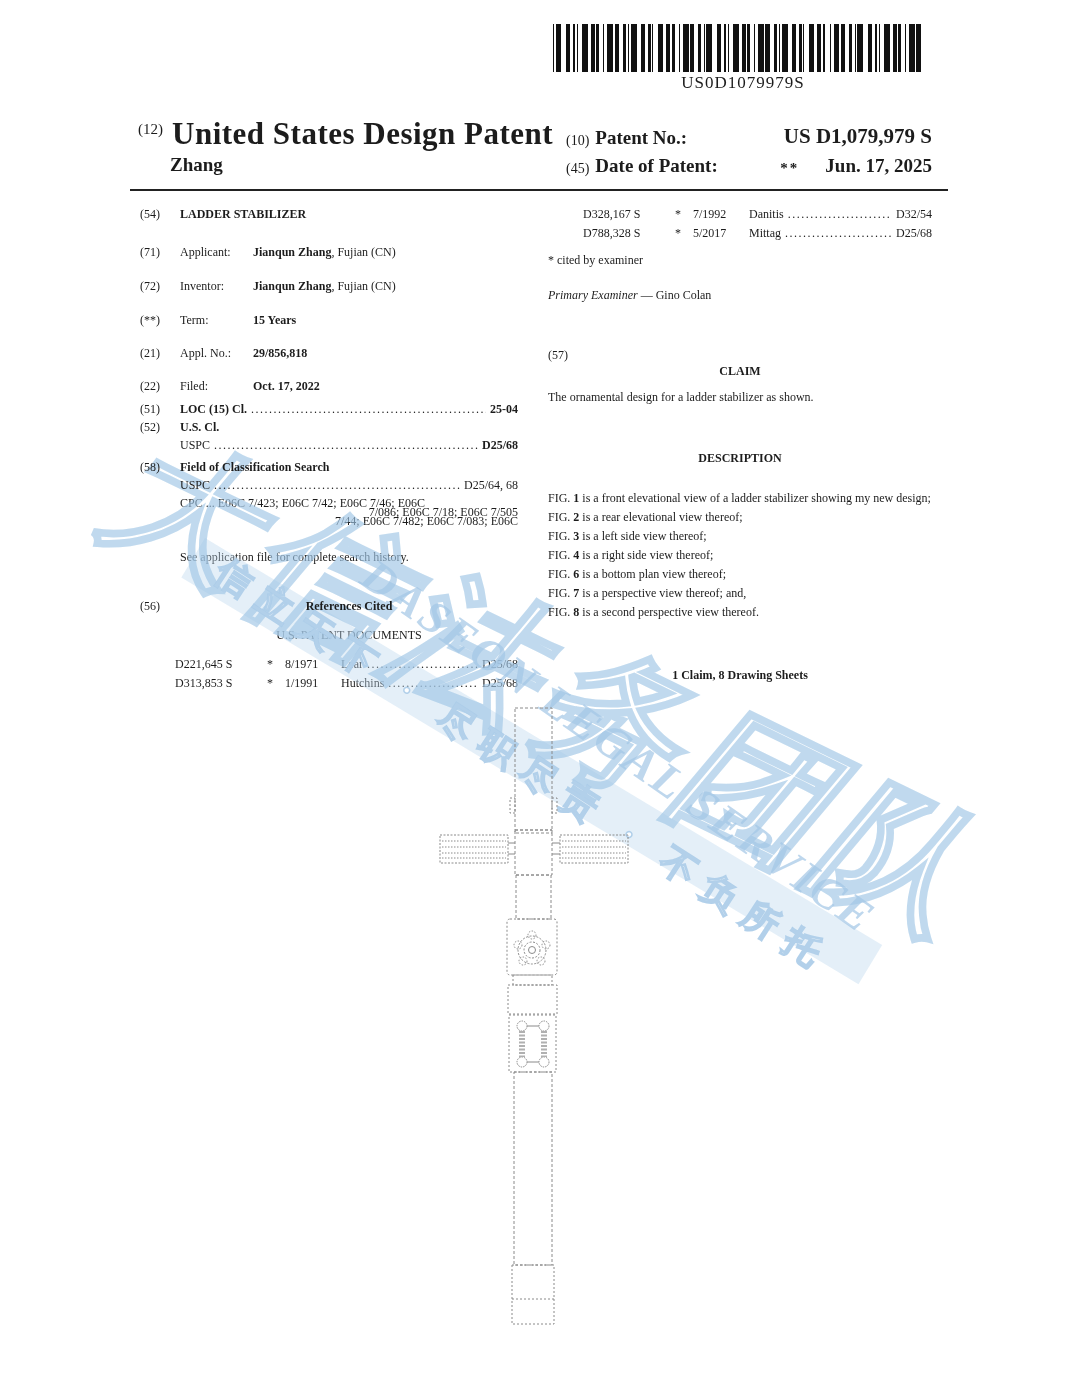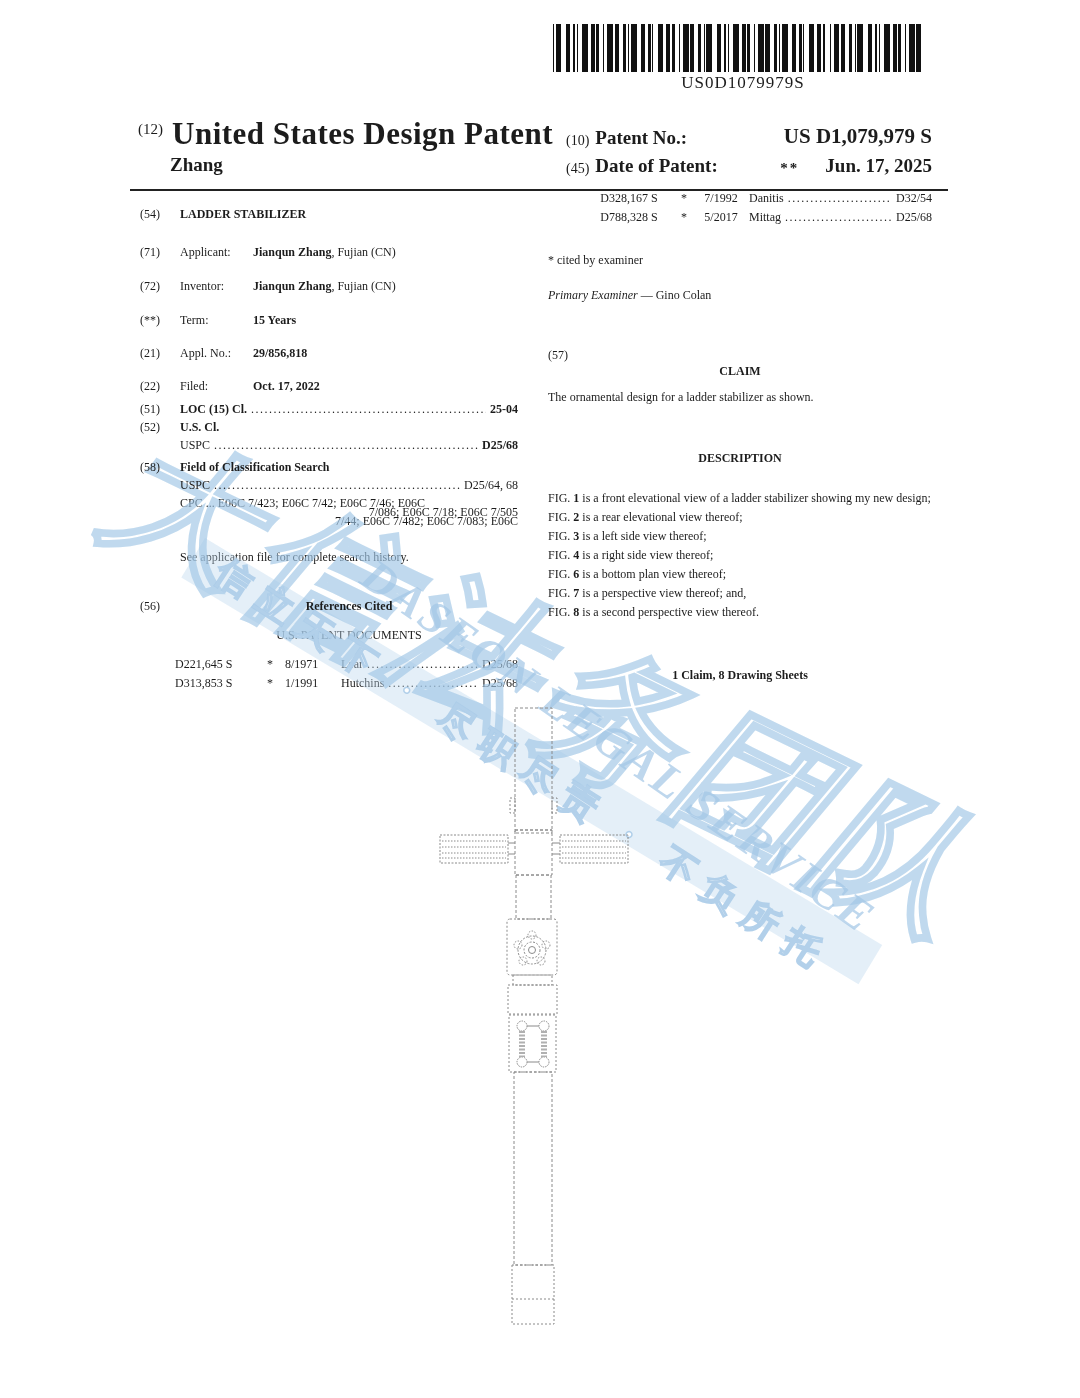--- a/index.html
+++ b/index.html
@@ -300,21 +300,21 @@
       <div class="refrow">
         <span class="rnum">D313,853 S</span>
         <span class="rstar">*</span>
         <span class="rdate">1/1991</span>
         <span class="rname">Hutchins</span>
         <span class="dots"></span>
         <span class="rclass">D25/68</span>
       </div>
     </div>
 
-  <div class="abs fs rcol" style="top:189px;text-align:center;" id="right-refs">
+  <div class="abs fs rcol" style="top:205px;" id="right-refs">
       <div class="refrow">
         <span class="rnum">D328,167 S</span>
         <span class="rstar">*</span>
         <span class="rdate">7/1992</span>
         <span class="rname">Danitis</span>
         <span class="dots"></span>
         <span class="rclass">D32/54</span>
       </div>
       <div class="refrow">
         <span class="rnum">D788,328 S</span>

